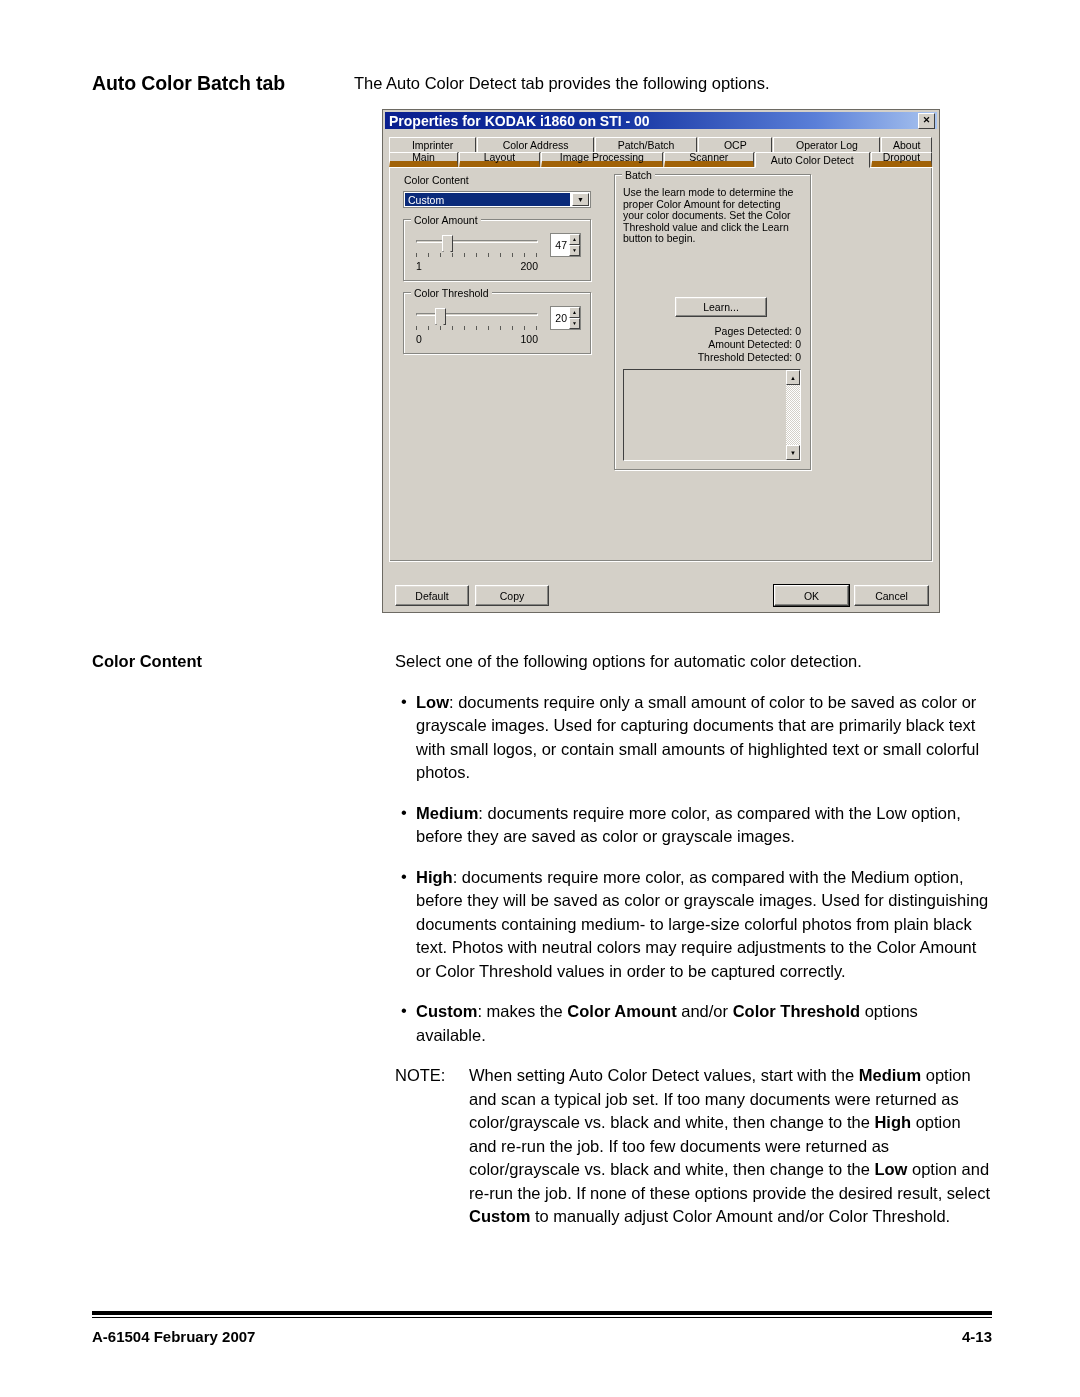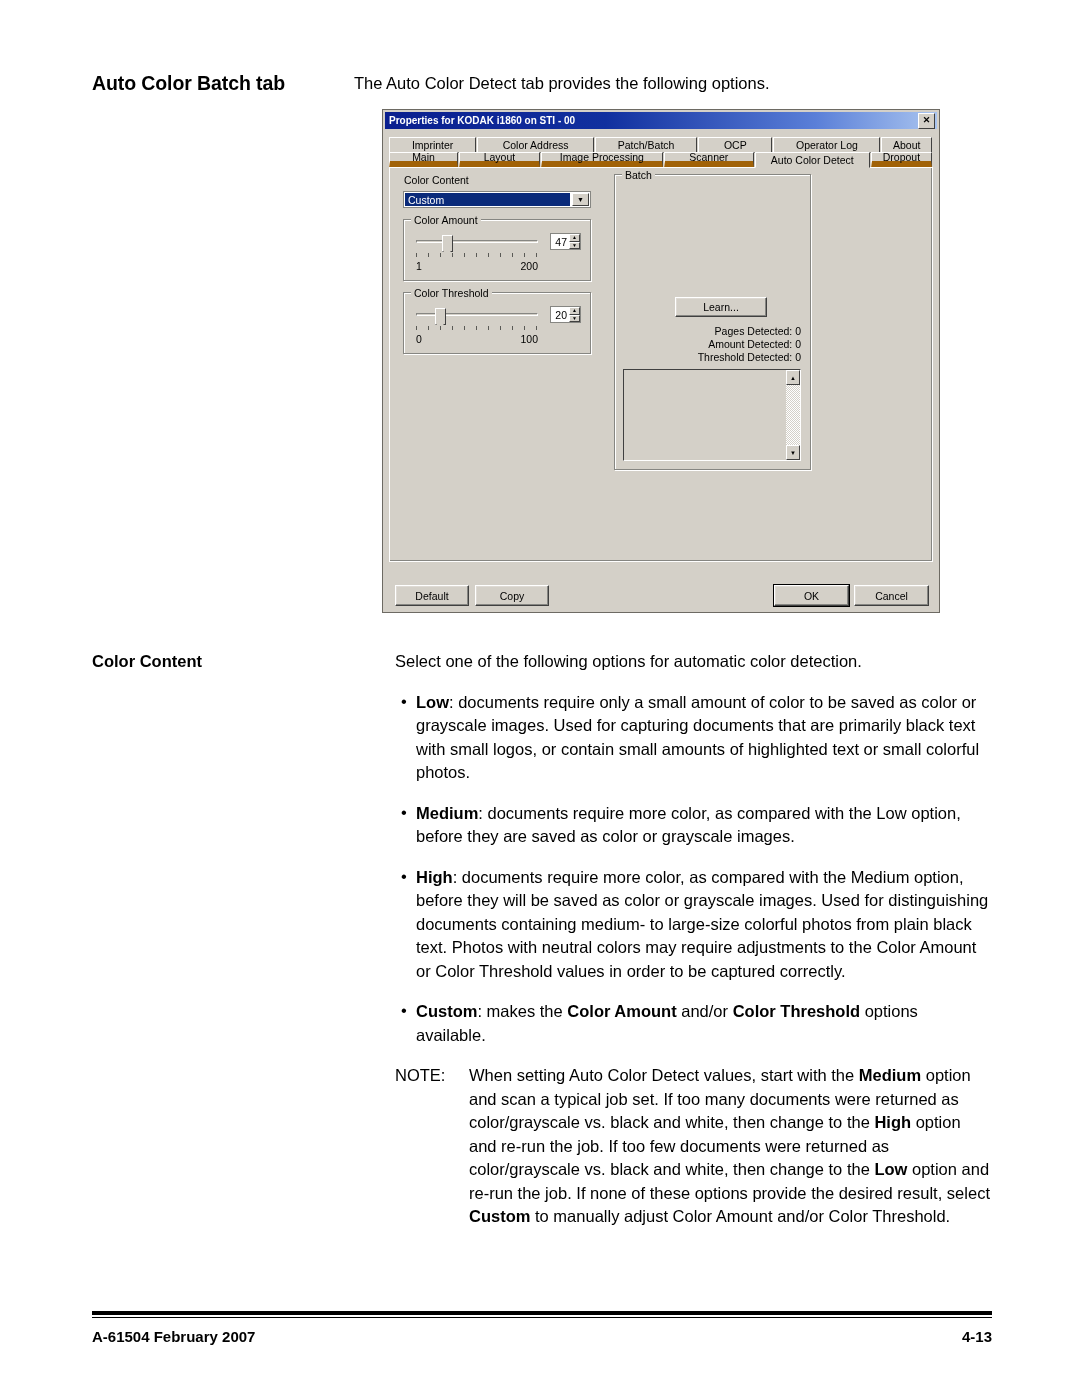--- a/index.html
+++ b/index.html
@@ -15,21 +15,21 @@
   .hdr-title{display:inline-block;width:262px;font-size:19.5px;font-weight:bold;
              letter-spacing:-0.1px;vertical-align:top;}
   .hdr-text{display:inline-block;font-size:16.5px;vertical-align:top;padding-top:2px;}
 
   
   .dlg{position:absolute;left:383px;top:110px;width:556px;height:502px;
        background:#d4d0c8;border:2px solid #d4d0c8;box-sizing:border-box;
        box-shadow:0 0 0 1px #6d6a63;font-size:10.5px;}
   .titlebar{height:17px;background:linear-gradient(to right,#0a1f8f 0%,#11309f 40%,#5a7fd8 78%,#a9c4ef 100%);
             display:flex;align-items:center;padding:0 2px 0 4px;}
-  .titlebar .tb-text{color:#fff;font-weight:bold;font-size:10px;flex:1;white-space:nowrap;}
+  .titlebar .tb-text{color:#fff;font-weight:bold;font-size:14px;flex:1;white-space:nowrap;}
   .tb-close{width:15px;height:14px;background:#d4d0c8;border-top:1px solid #fff;border-left:1px solid #fff;
             border-right:1px solid #404040;border-bottom:1px solid #404040;
             display:flex;align-items:center;justify-content:center;
             font-size:9px;font-weight:bold;line-height:1;color:#000;cursor:default;}
 
   
   .tabs-wrap{padding:8px 4px 0 4px;}
   .tabrow{display:flex;height:16px;margin-bottom:-1px;}
   .tab{background:#d4d0c8;border-top:1px solid #ffffff;border-left:1px solid #ffffff;
        border-right:1px solid #404040;border-bottom:1px solid #868682;
@@ -63,21 +63,21 @@
           border-bottom:1px solid #ffffff;border-right:1px solid #ffffff;box-sizing:border-box;background:#d4d0c8;}
   .sthumb{position:absolute;top:2px;width:9px;height:15px;background:#d4d0c8;
           border-top:1px solid #fff;border-left:1px solid #fff;border-right:1px solid #404040;
           border-bottom:1px solid #404040;cursor:default;}
   .sthumb:after{content:"";position:absolute;left:0;bottom:-4px;width:0;height:0;
           border-left:4.5px solid transparent;border-right:4.5px solid transparent;border-top:4px solid #d4d0c8;}
   .sticks{position:absolute;top:20px;left:0;width:100%;height:5px;}
   .sticks i{position:absolute;top:0;width:1px;height:4px;background:#5a5a56;}
   .srange{position:absolute;top:27px;width:100%;font-size:10.5px;display:flex;justify-content:space-between;}
 
-  .spin{position:absolute;height:17px;border:1px solid #868682;background:#fff;box-sizing:border-box;
+  .spin{position:absolute;height:24px;border:1px solid #868682;background:#fff;box-sizing:border-box;
         display:flex;align-items:stretch;}
   .spin .sv{flex:1;text-align:right;font-size:10.5px;padding-right:2px;display:flex;align-items:center;
             justify-content:flex-end;}
   .spin .sbtns{width:11px;display:flex;flex-direction:column;}
   .spin .sbtns b{flex:1;background:#d4d0c8;border-top:1px solid #fff;border-left:1px solid #fff;
        border-right:1px solid #404040;border-bottom:1px solid #404040;
        display:flex;align-items:center;justify-content:center;font-size:5px;line-height:1;cursor:default;}
 
   .learn-text{position:absolute;left:8px;top:12px;width:176px;font-size:10.5px;line-height:11.5px;}
   .btn{background:#d4d0c8;border-top:1px solid #ffffff;border-left:1px solid #ffffff;
@@ -225,20 +225,21 @@
             <div class="sv">20</div>
             <div class="sbtns">
               <b>▲</b>
               <b>▼</b>
             </div>
           </div>
         </div>
 
         <div class="grp" style="left:224px;top:6px;width:197px;height:296px">
           <div class="grp-title">Batch</div>
+          <div class="learn-text">Use the learn mode to determine the proper Color Amount for detecting your color documents. Set the Color Threshold value and click the Learn button to begin.</div>
           <div class="btn btn-learn">Learn...</div>
           <div class="detect" style="top:150px">Pages Detected:  0</div>
           <div class="detect" style="top:163px">Amount Detected:  0</div>
           <div class="detect" style="top:176px">Threshold Detected:  0</div>
 
           <div class="listbox">
             <div class="lb-inner"></div>
             <div class="vscroll">
               <div class="vsbtn">▲</div>
               <div class="vstrough"></div>

